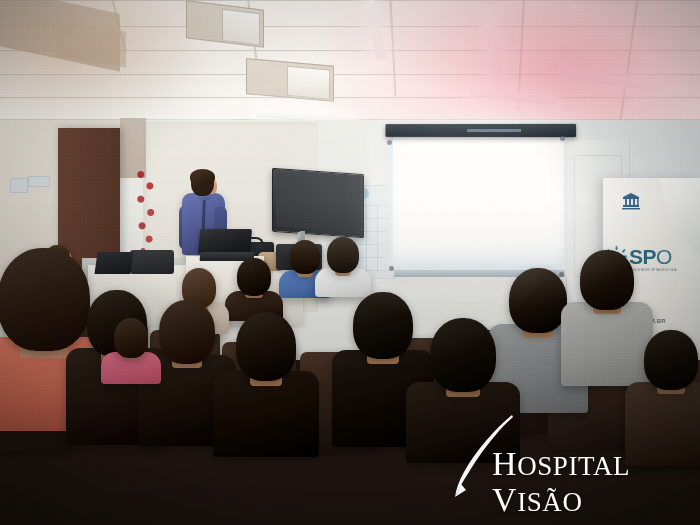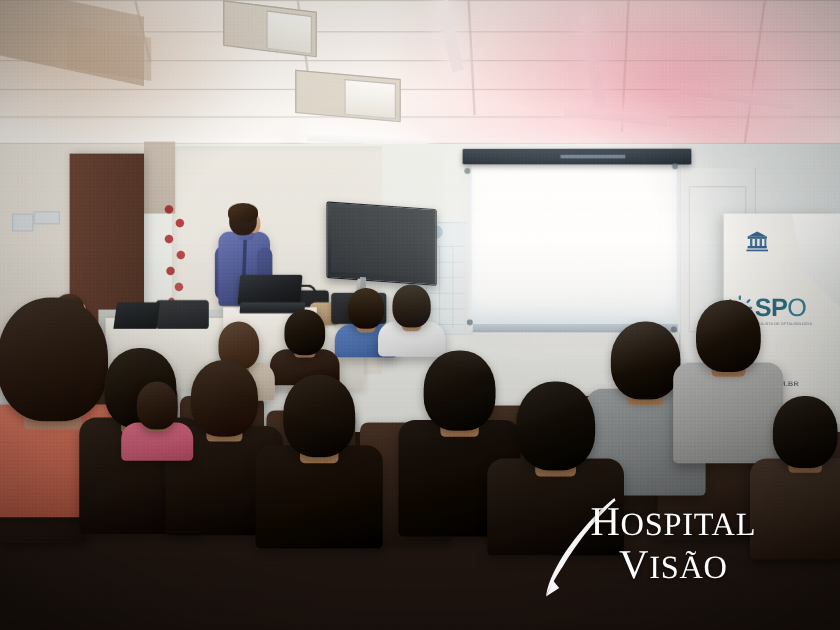--- a/index.html
+++ b/index.html
@@ -331,22 +331,22 @@
     color:#fff;
     text-shadow:0 1px 3px rgba(0,0,0,.55);
     pointer-events:none;
   }
   #wm-swoosh{position:absolute;left:0;top:-4px;width:64px;height:86px;}
   #wm-text{position:absolute;left:40px;top:2px;}
   .wm-line{
     font-family:"Liberation Serif",serif;
     font-weight:400;line-height:.96;white-space:nowrap;
   }
-  #wm-hospital{font-size:27px;letter-spacing:.6px;}
-  #wm-visao{font-size:27px;letter-spacing:.6px;margin-top:3px;margin-left:0;text-align:center;}
+  #wm-hospital{font-size:27px;letter-spacing:.6px;margin-top:28px;}
+  #wm-visao{font-size:27px;letter-spacing:.6px;margin-top:3px;margin-left:0;}
   .wm-cap{font-size:34px;}
 </style>
 </head>
 <body>
 
 <div id="photo">
 
   <div class="lay" id="ceiling">
     <div class="tile-row" style="top:0;height:26px;"></div>
     <div class="tile-row" style="top:26px;height:24px;"></div>

